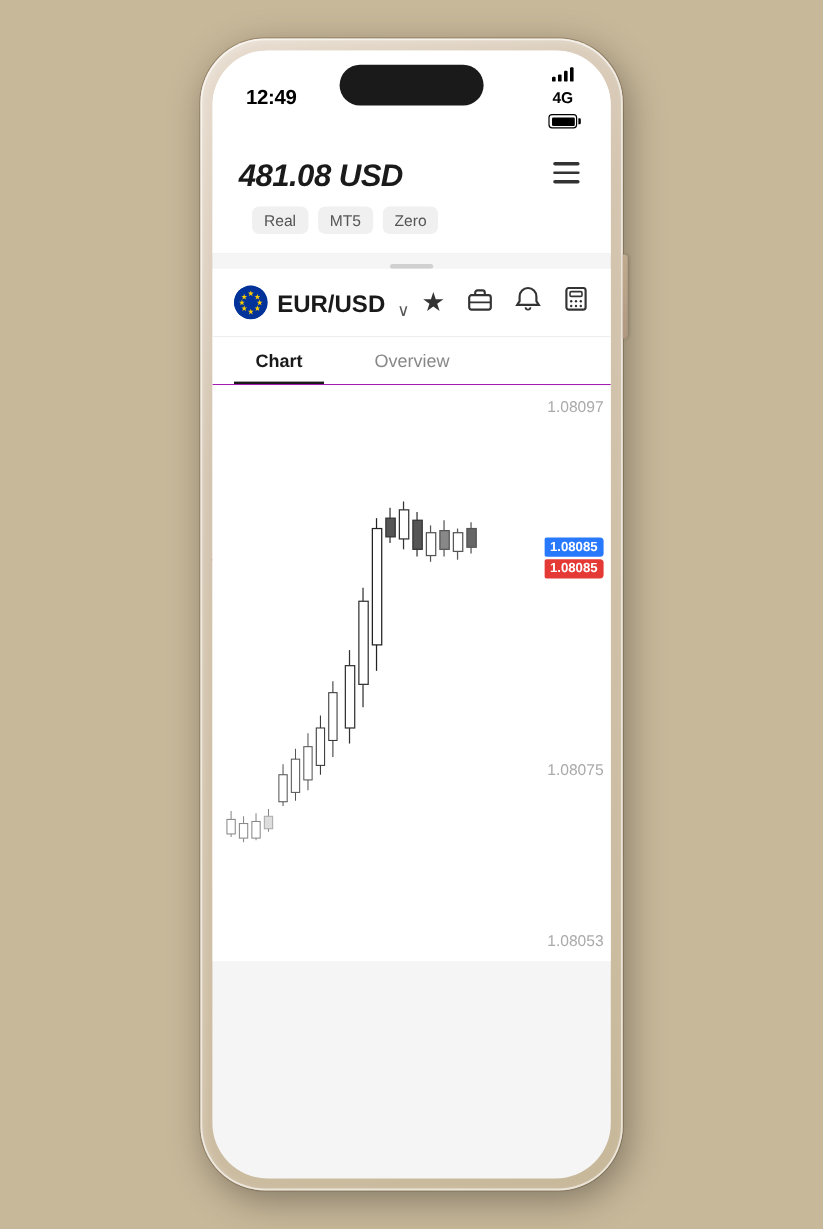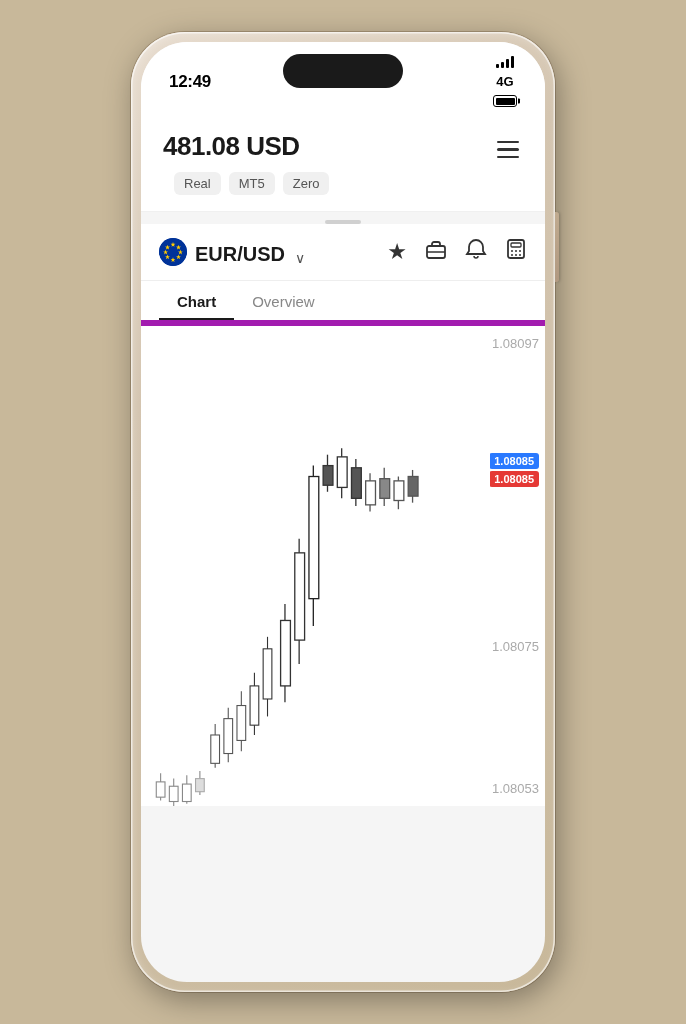--- a/index.html
+++ b/index.html
@@ -8,21 +8,21 @@
       height: 1024px;
       background: #c8b89a;
       display: flex;
       align-items: center;
       justify-content: center;
       font-family: -apple-system, BlinkMacSystemFont, 'SF Pro Display', 'Helvetica Neue', sans-serif;
       overflow: hidden;
     }
 
     .phone-outer {
-      width: 424px;
+      width: 352px;
       height: 960px;
       background: linear-gradient(145deg, #e8ddd0 0%, #d4c5b0 30%, #c8b89a 100%);
       border-radius: 54px;
       position: relative;
       box-shadow:
         inset 0 0 0 1.5px rgba(255,255,255,0.6),
         inset 2px 2px 8px rgba(255,255,255,0.3),
         4px 8px 30px rgba(0,0,0,0.35),
         0 0 0 1px rgba(160,140,110,0.8);
     }
@@ -134,22 +134,23 @@
 
     
     .account-card {
       background: white;
       margin: 0;
       padding: 16px 22px 16px;
       border-bottom: 1px solid #f0f0f0;
     }
     .account-header {
       display: flex;
-      align-items: flex-end;
+      align-items: flex-start;
       justify-content: space-between;
+      font-style: italic;
     }
     .account-balance {
       font-size: 26px;
       font-weight: 700;
       color: #1a1a1a;
       letter-spacing: -0.5px;
     }
     .hamburger-icon {
       display: flex;
       flex-direction: column;
@@ -231,22 +232,23 @@
       font-size: 22px;
       color: #333;
       cursor: pointer;
     }
     .star-icon { color: #333; }
 
     
     .tabs-row {
       background: white;
       display: flex;
-      border-bottom: 6px solid #a21caf;
+      border-bottom: 1px solid #a21caf;
       padding: 0 18px;
+      gap: 24px;
     }
     .tab-item {
       padding: 12px 18px 10px;
       font-size: 15px;
       color: #888;
       cursor: pointer;
       position: relative;
     }
     .tab-item.active {
       color: #1a1a1a;

